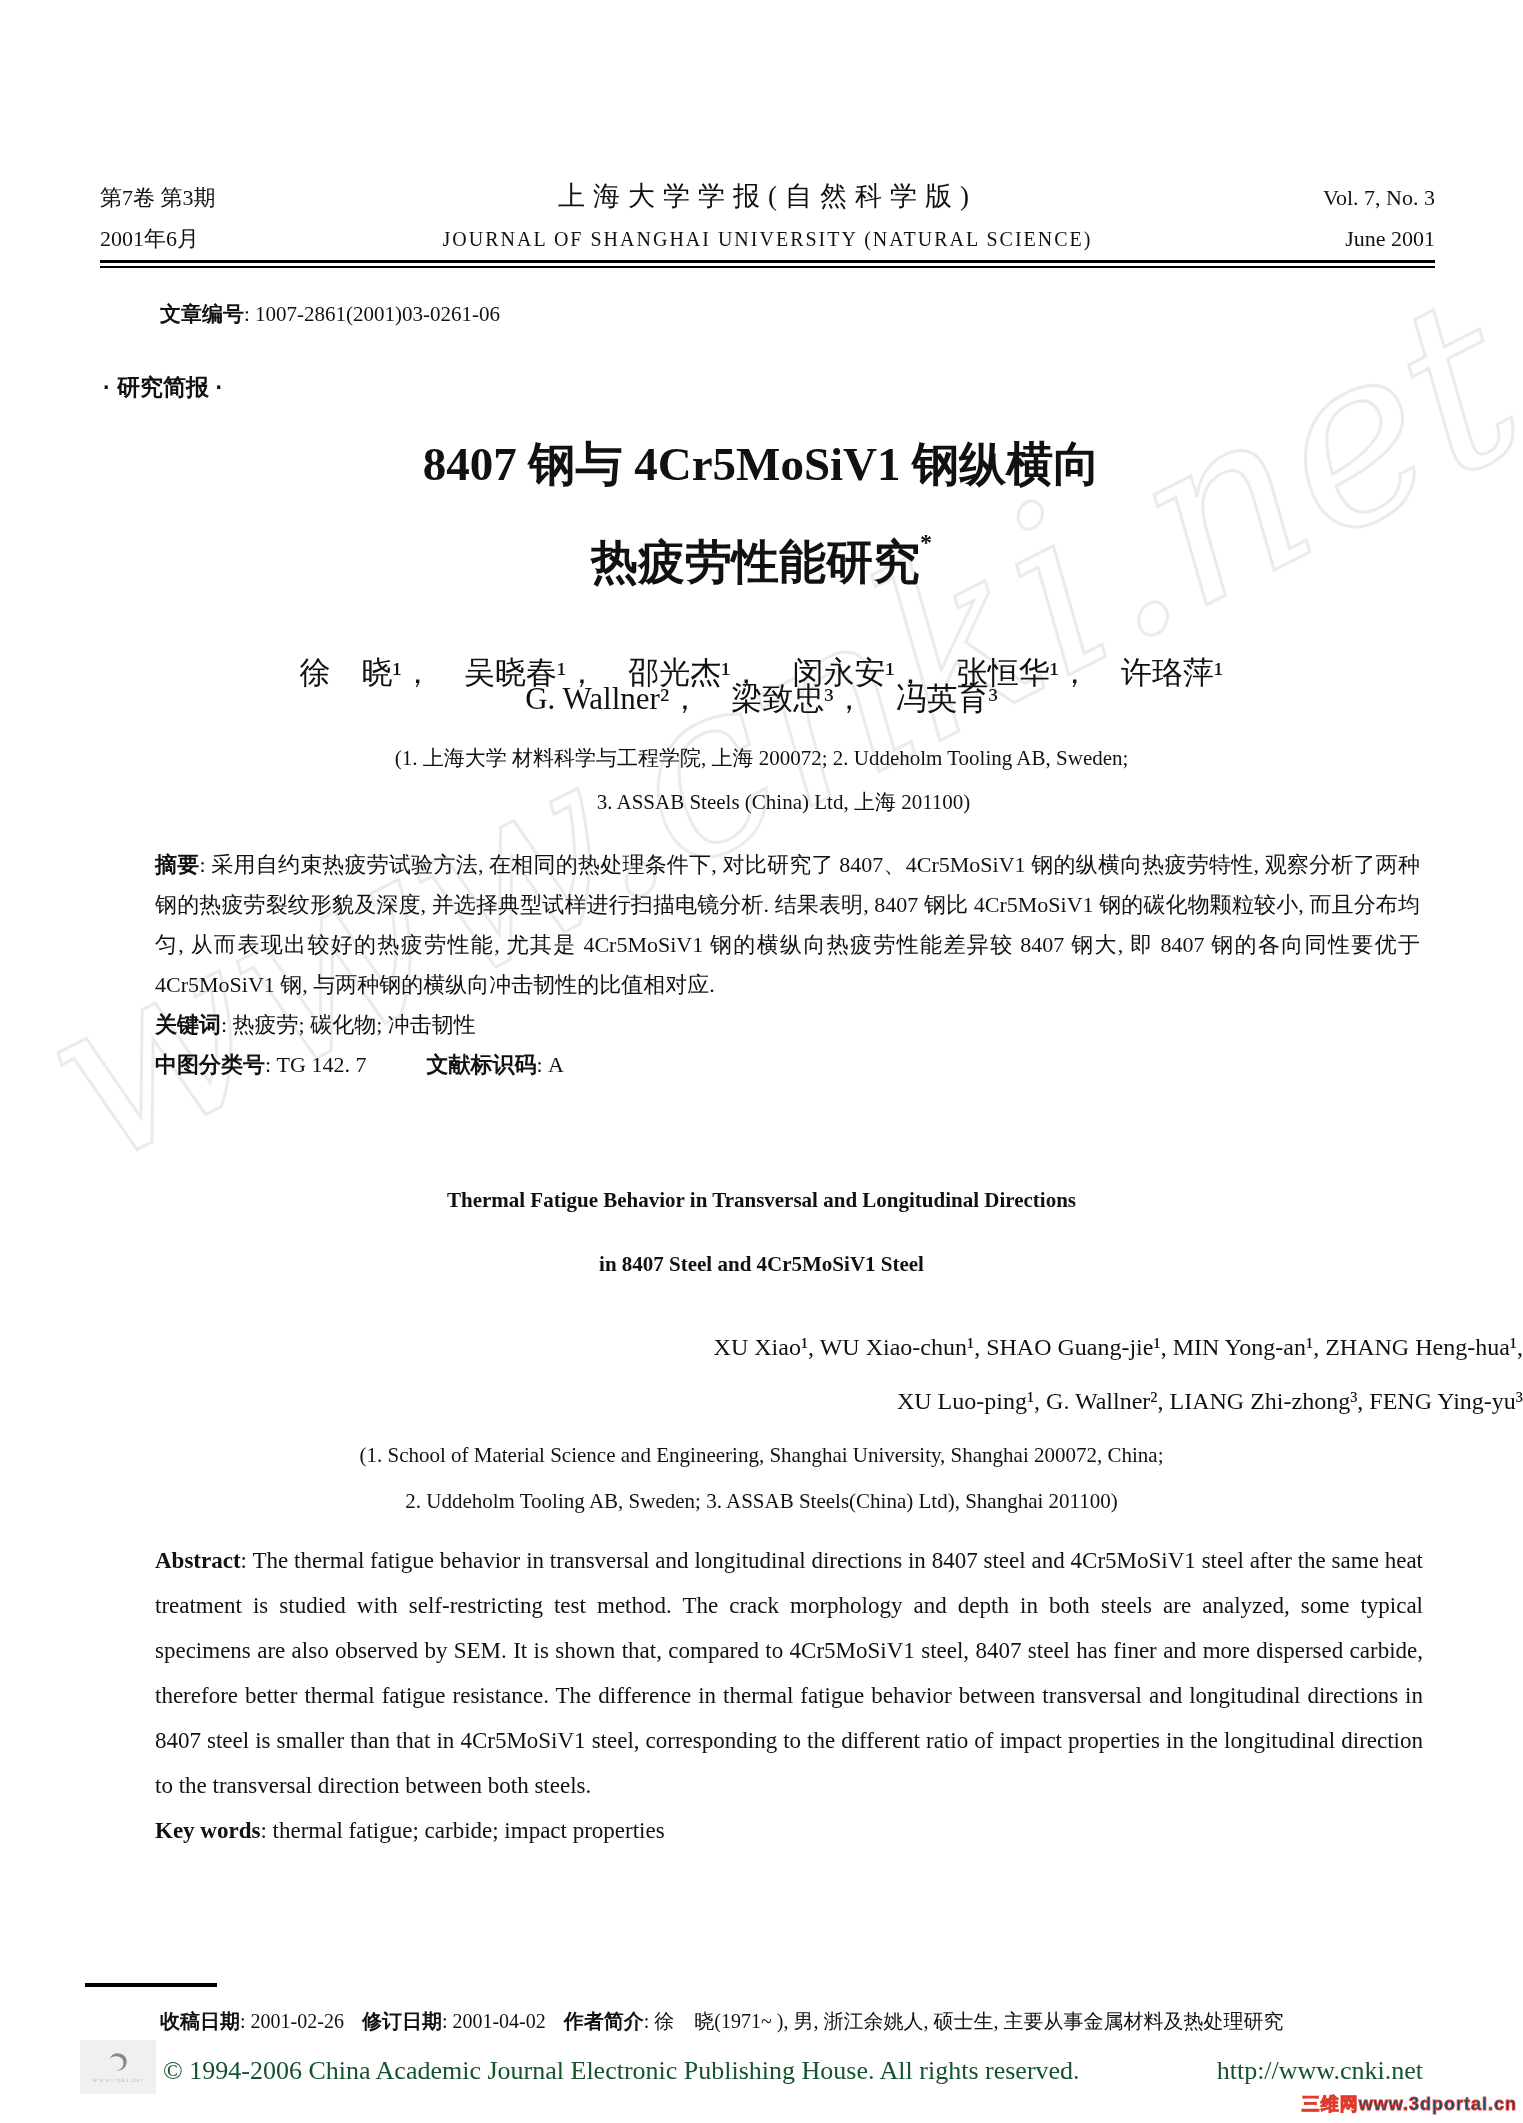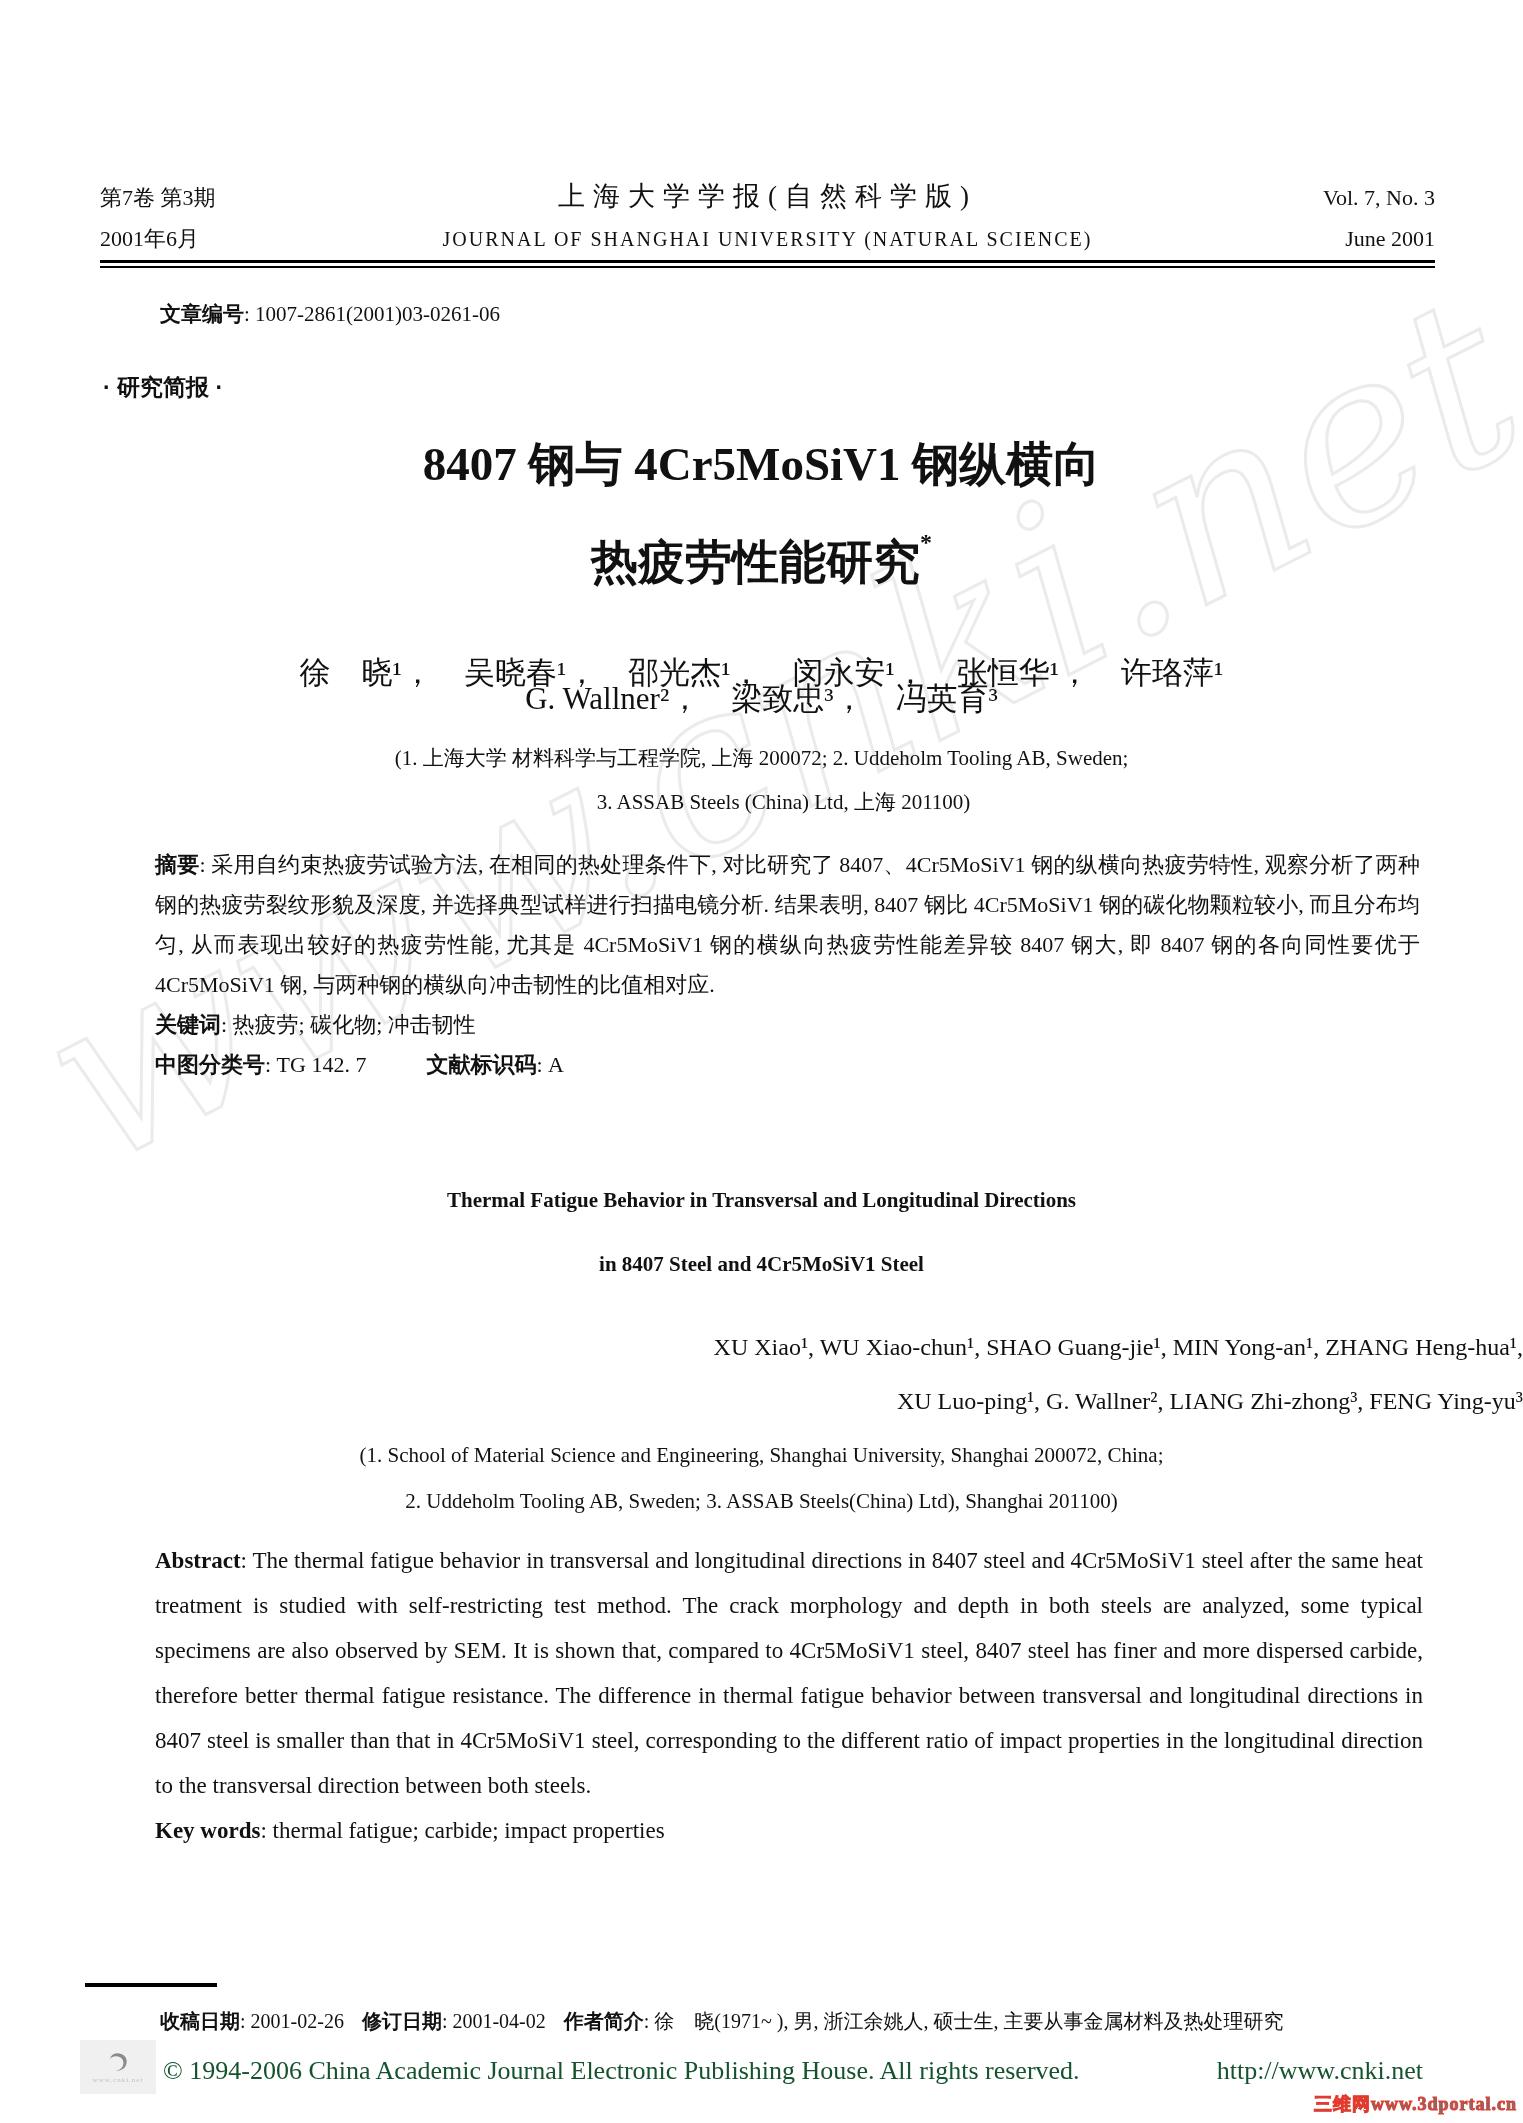--- a/index.html
+++ b/index.html
@@ -69,23 +69,23 @@
 
   .copyright{left:163px;right:100px;top:2056px;display:flex;justify-content:space-between;
     color:#14532d;font-size:26px;white-space:nowrap;}
 
   .logo{left:80px;top:2040px;width:76px;height:54px;background:#f0f0f0;
     display:flex;flex-direction:column;align-items:center;justify-content:center;}
   .logo svg{display:block;}
   .logo-caption{font-size:7px;color:#c0c0c0;letter-spacing:1px;line-height:8px;}
 
   .stamp{right:6px;top:2092px;
-    font-family:Liberation Serif, serif;
+    font-family:Liberation Sans, sans-serif;
     font-weight:bold;font-size:18px;letter-spacing:1px;
-    color:#737373;-webkit-text-stroke:1px #e23b2e;}
+    color:#0c4a6e;-webkit-text-stroke:1px #e23b2e;}
 </style>
 </head>
 <body>
 
 <div class="page">
 
   <div class="abs watermark">www.cnki.net</div>
 
   <div class="content">
 

